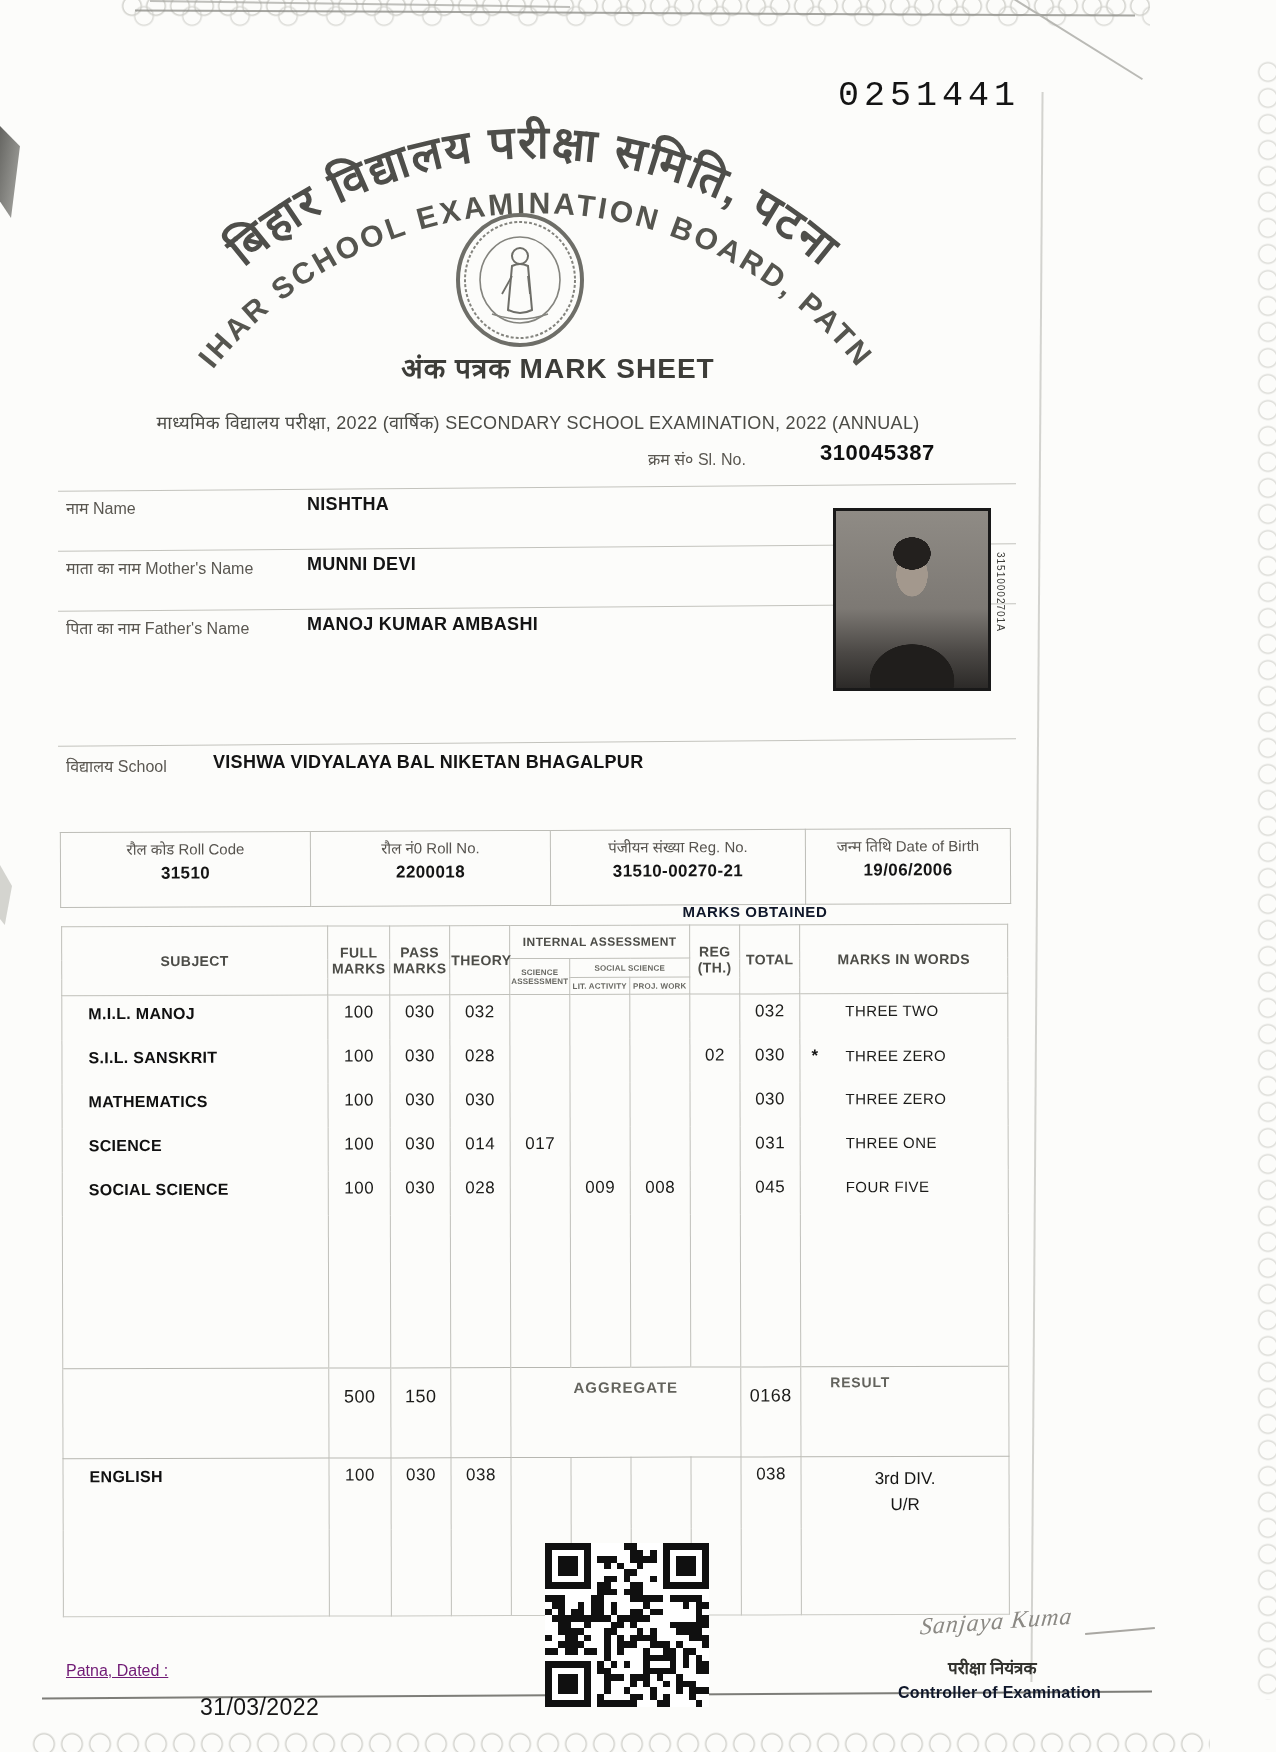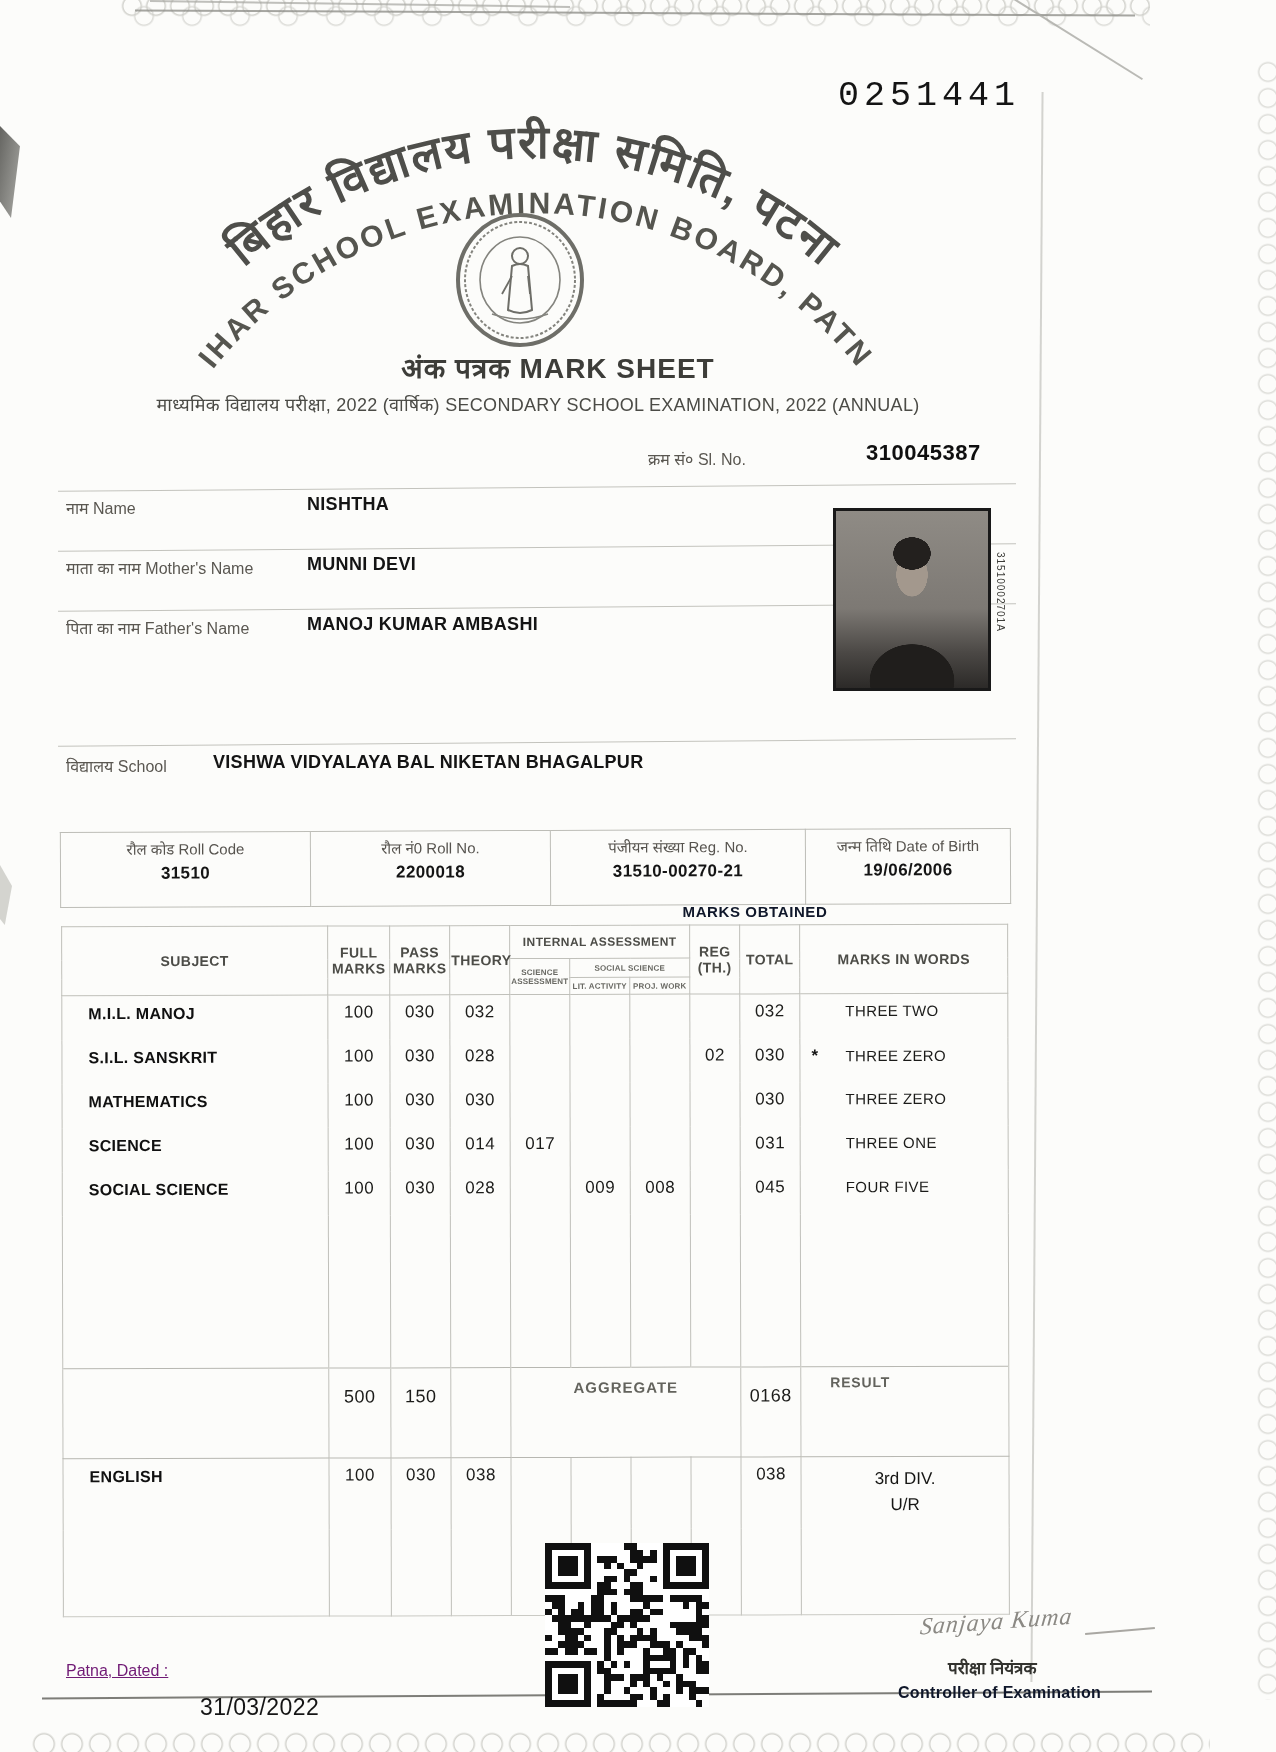--- a/index.html
+++ b/index.html
@@ -32,24 +32,24 @@
 
   
   .serial{position:absolute;left:838px;top:76px;font-family:"Liberation Mono", monospace;
     font-size:35px;letter-spacing:5px;color:#141414;}
   .arc-svg{position:absolute;left:138px;top:100px;}
   .arc-hi{font-size:46px;fill:#4e4e4a;font-weight:bold;letter-spacing:2px;}
   .arc-en{font-size:30px;fill:#55554f;font-weight:bold;letter-spacing:3px;}
   .seal-svg{position:absolute;left:452px;top:210px;}
   .title{position:absolute;left:0;top:348px;width:1060px;text-align:center;
     font-size:28px;font-weight:bold;color:#3d3d39;letter-spacing:1px;padding-left:28px;}
-  .examline{position:absolute;left:0;top:392px;width:1076px;text-align:center;
+  .examline{position:absolute;left:0;top:410px;width:1076px;text-align:center;
     font-size:18px;color:#4b4b46;letter-spacing:.3px;}
   .slno-label{position:absolute;left:648px;top:448px;font-size:16px;color:#5a5751;}
-  .slno-value{position:absolute;left:820px;top:440px;font-size:22px;font-weight:bold;color:#0f0f0f;letter-spacing:.5px;margin-left:46px;}
+  .slno-value{position:absolute;left:820px;top:440px;font-size:22px;font-weight:bold;color:#0f0f0f;letter-spacing:.5px;}
 
   
   .fline{position:absolute;left:58px;width:958px;height:1px;background:#c3c3bd;transform:rotate(-.45deg);}
   .flbl{position:absolute;left:66px;font-size:16px;color:#5a5751;}
   .fval{position:absolute;font-size:18px;font-weight:bold;color:#141414;letter-spacing:.3px;}
 
   .photo{position:absolute;left:833px;top:508px;width:158px;height:183px;border:3px solid #191919;box-sizing:border-box;
     background:
       radial-gradient(ellipse 30px 26px at 50% 24%, #23201e 0 62%, rgba(0,0,0,0) 63%),
       radial-gradient(ellipse 26px 36px at 50% 36%, #a3988d 0 60%, rgba(0,0,0,0) 61%),

